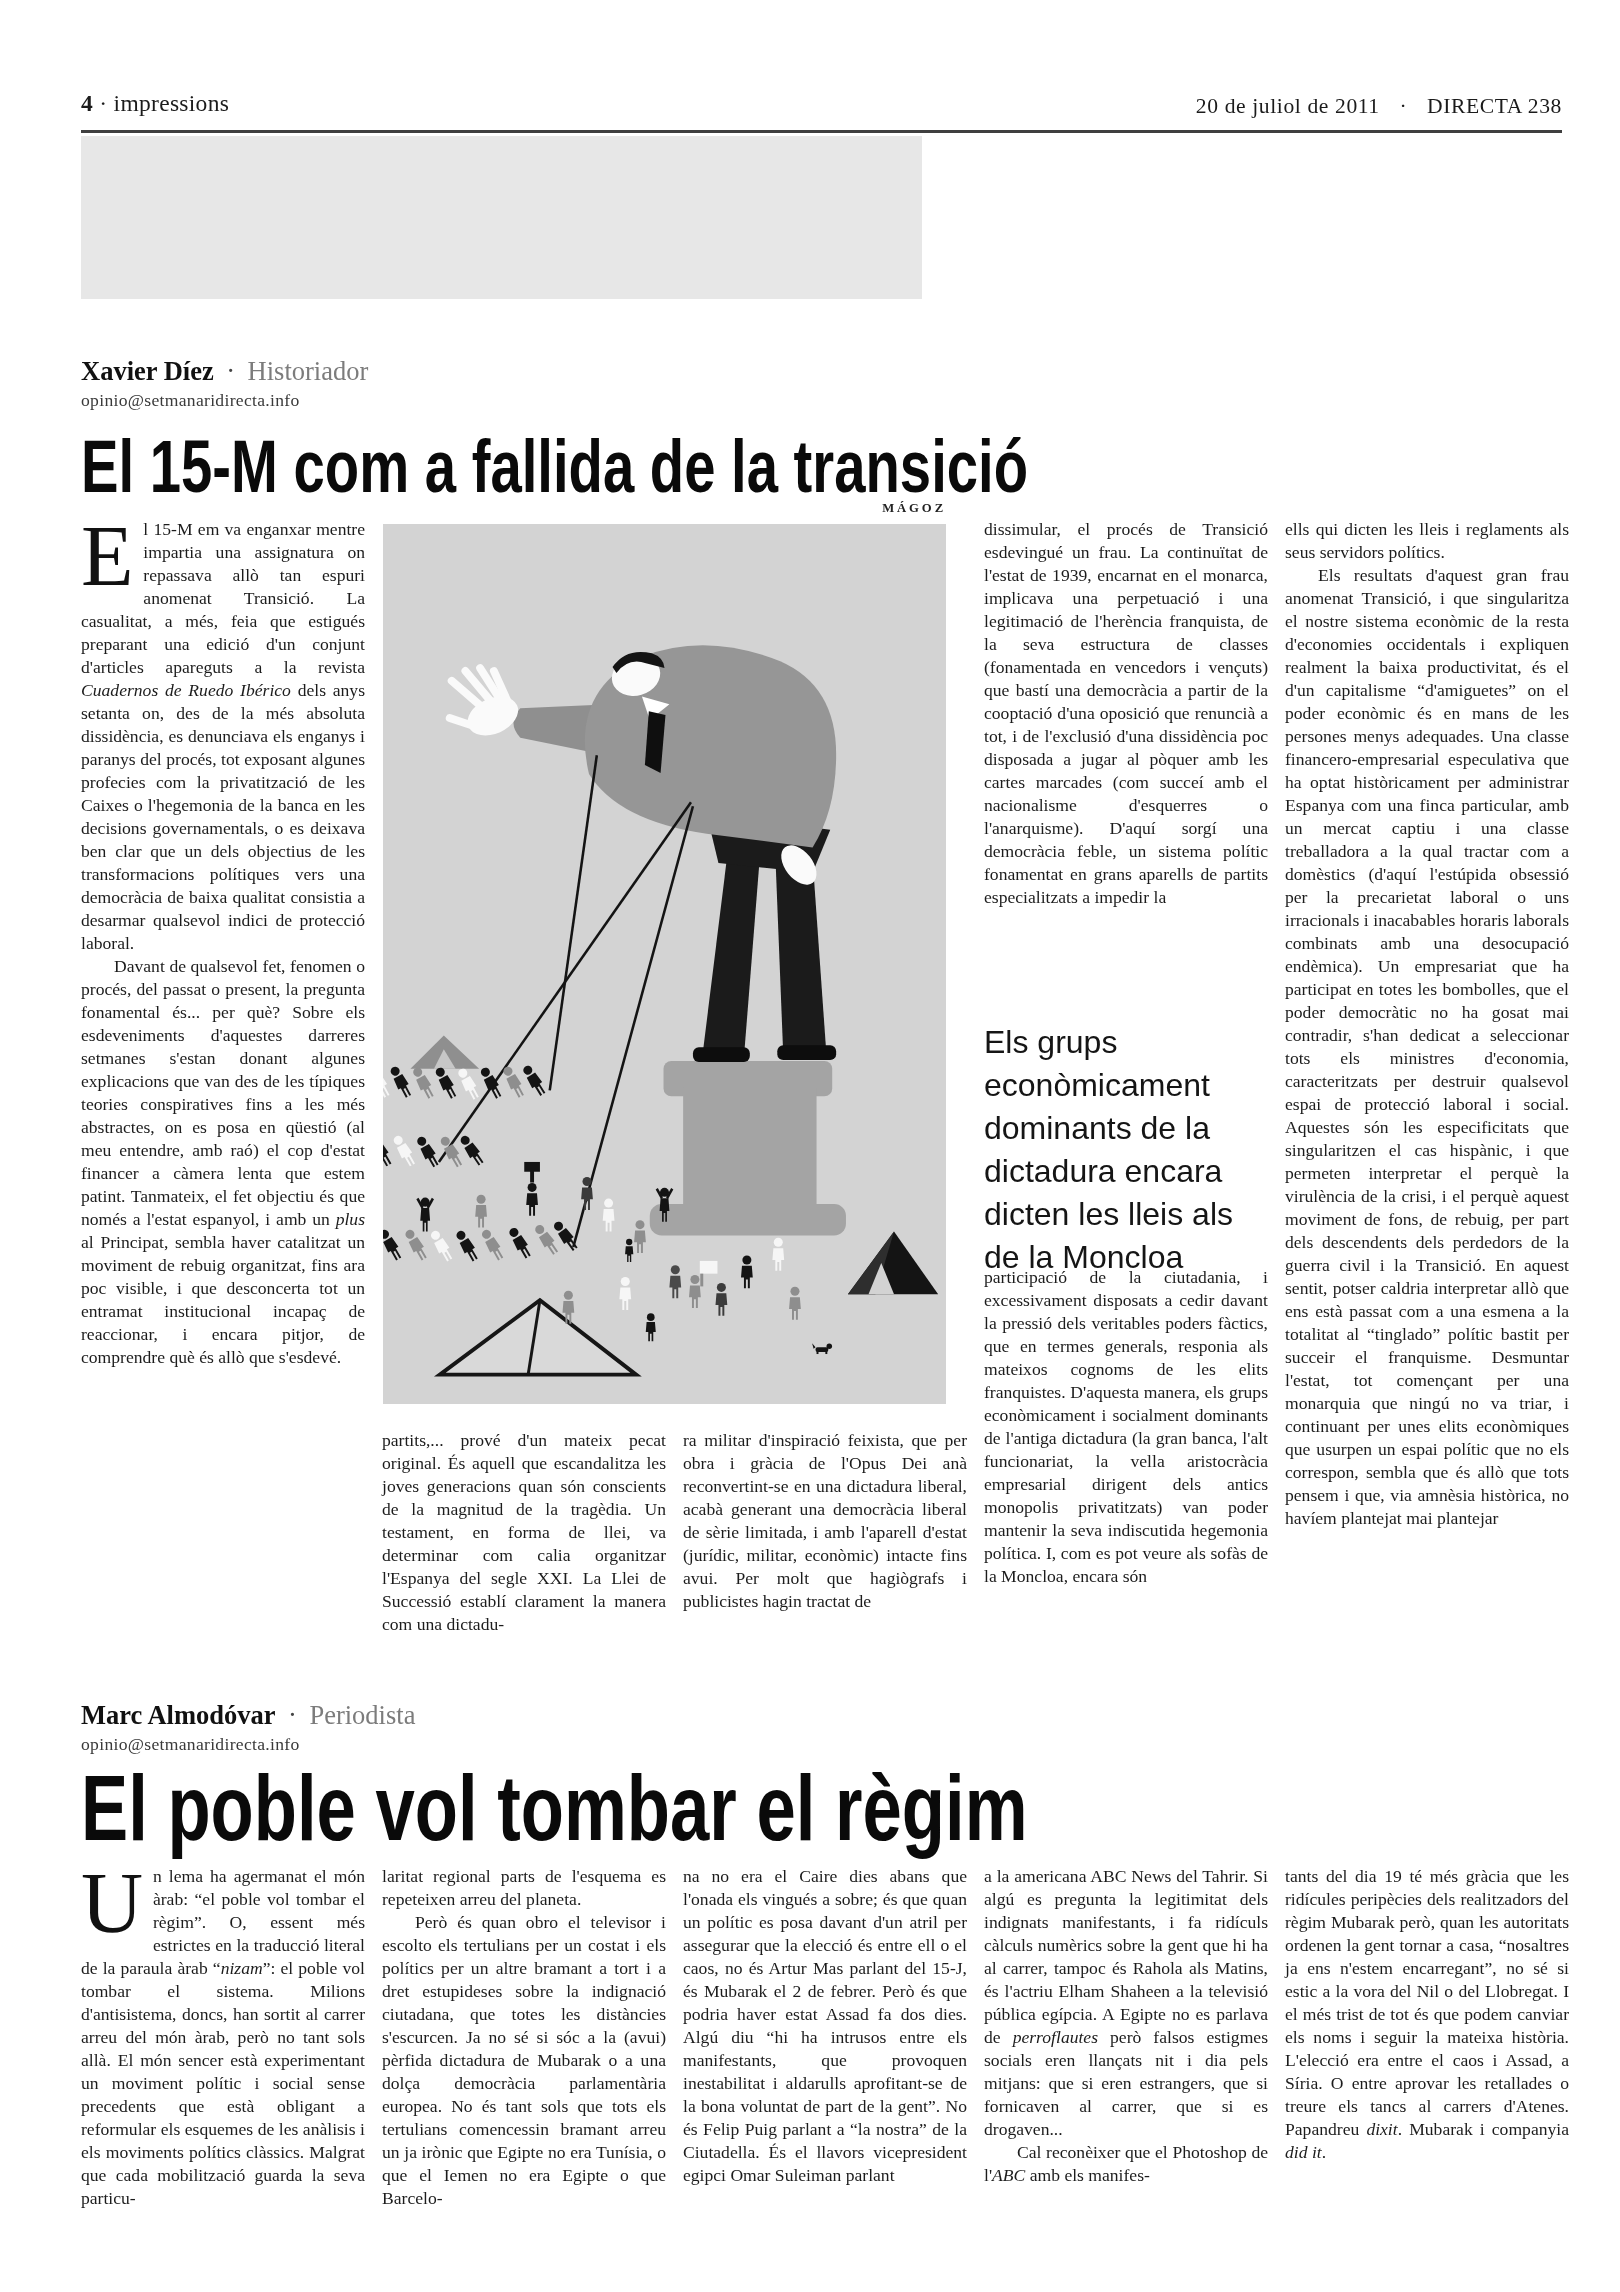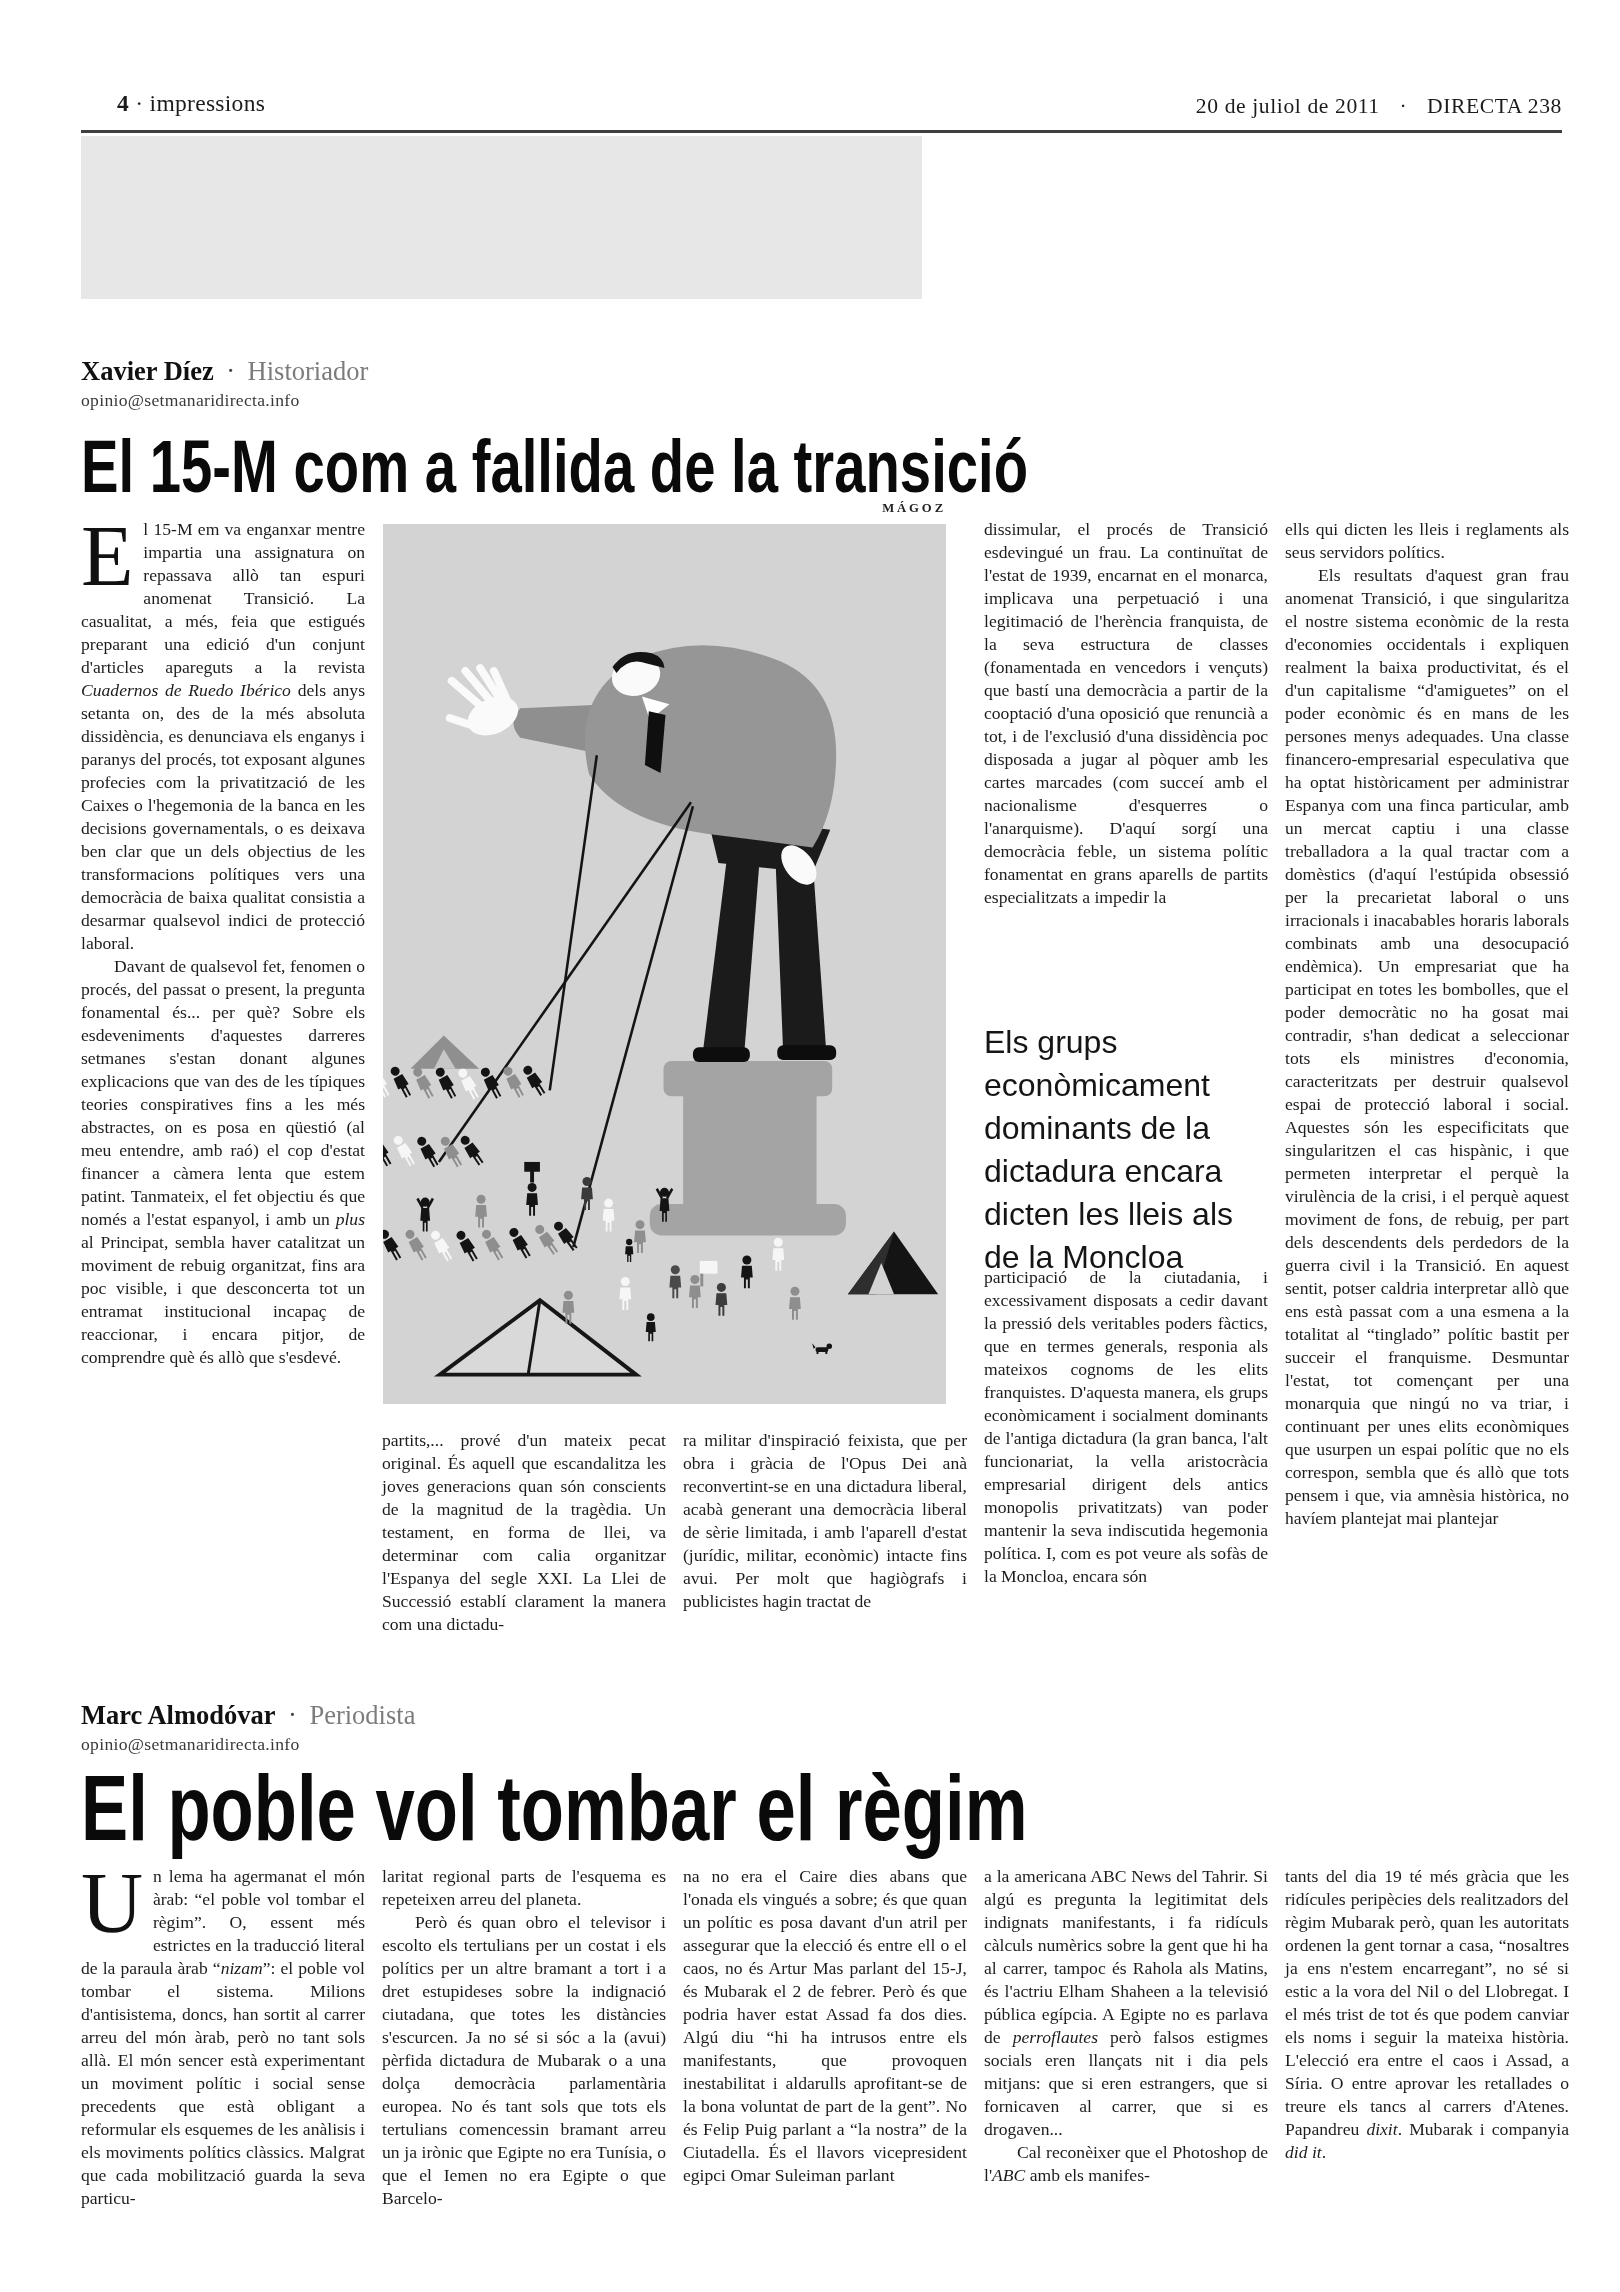--- a/index.html
+++ b/index.html
@@ -1,20 +1,20 @@
 <!DOCTYPE html>
 <html><head>
 <meta charset="utf-8">
 <style>
   html,body{margin:0;padding:0;background:#fff;}
   .page{position:relative;width:1620px;height:2293px;background:#ffffff;
         font-family:"Liberation Serif",serif;color:#1b1b1b;overflow:hidden;}
 
   
-  .folio-left{position:absolute;left:81px;top:90px;font-size:23.5px;letter-spacing:0.3px;margin-left:36px;}
+  .folio-left{position:absolute;left:81px;top:90px;font-size:23.5px;letter-spacing:0.3px;}
   .folio-left .num{font-weight:700;}
   .folio-right{position:absolute;right:58px;top:94px;font-size:21.6px;letter-spacing:0.6px;}
   .folio-right .dot{padding:0 13.7px;}
   .top-rule{position:absolute;left:81px;top:130px;width:1481px;height:2.9px;background:#3f3f3f;}
 
   
   .banner{position:absolute;left:81px;top:136px;width:841px;height:163px;background:#e7e7e7;}
   .banner-title{position:absolute;left:102px;top:199px;font-family:"Liberation Sans",sans-serif;
         font-weight:700;font-size:96px;line-height:96px;color:#0a0a0a;white-space:nowrap;}
   .condense{display:inline-block;transform:scaleX(.78);transform-origin:0 50%;white-space:nowrap;}

